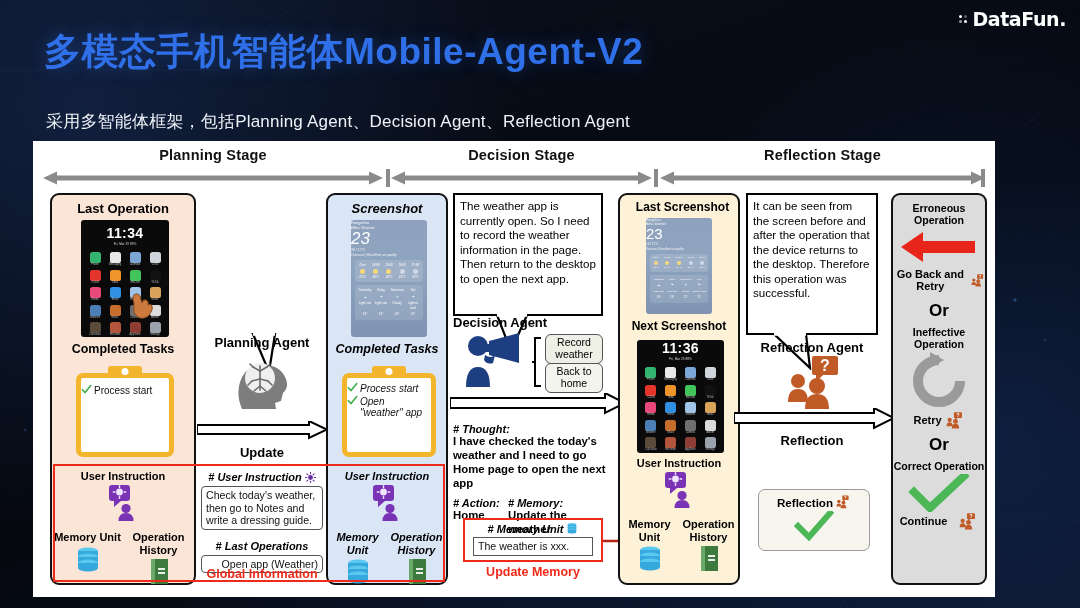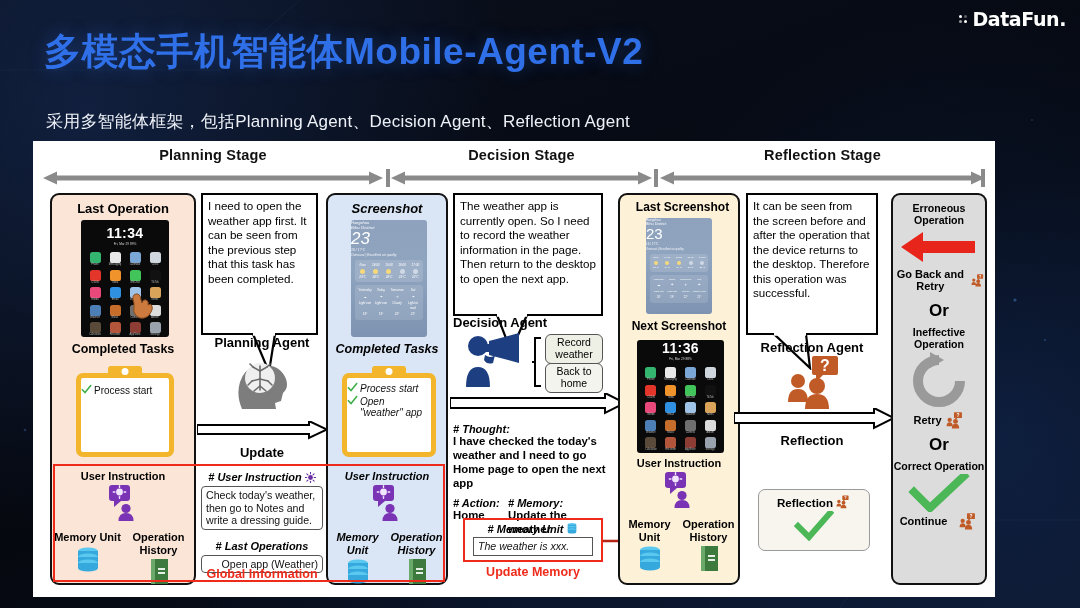--- a/index.html
+++ b/index.html
@@ -316,21 +316,20 @@
             <rect x="6" y="1" width="4" height="25" fill="#6aa96a"></rect>
             <rect x="13" y="10" width="7" height="2" fill="#e7f0e7"></rect>
             <rect x="13" y="14" width="7" height="2" fill="#e7f0e7"></rect>
           </svg>
         </div>
       </div>
     </div>
   </div>
 
   <div style="position:absolute;left:168px;top:52px;width:122px;height:392px;">
-    <div class="bubble" style="left:0;top:0;width:117px;height:142px;">I need to open the weather app first. It can be seen from the previous step that this task has been completed.</div>
     <svg style="position:absolute;left:44px;top:139px;width:40px;height:42px;" viewBox="0 0 40 42">
       <path d="M8 2 L30 2 L24 40 Z" fill="#fff" stroke="#000" stroke-width="2.2"></path>
       <line x1="8" y1="2" x2="30" y2="2" stroke="#fff" stroke-width="3.5"></line>
     </svg>
     <div class="agentlbl" style="position:absolute;top:142px;width:100%;">Planning Agent</div>
 
     <svg style="position:absolute;left:29px;top:160px;width:62px;height:60px;" viewBox="0 0 62 60">
       <path d="M12 56 q-6 -14 -2 -27 q5 -16 22 -17 q18 -1 24 14 q3 9 -3 14 l-2 8 l-6 2 l1 6 z" fill="#7d7d7d"></path>
       <circle cx="30" cy="25" r="15" fill="#efefef"></circle>
       <g stroke="#6b6b6b" stroke-width="1.6" fill="none" stroke-linecap="round">
@@ -525,21 +524,21 @@
         <span class="lbl-it"># Memory Unit</span>
         <svg style="width:12px;height:13px;" viewBox="0 0 28 28">
           <ellipse cx="14" cy="5" rx="10" ry="3.6" fill="#5bc8ef"></ellipse>
           <path d="M4 5 v6 a10 3.6 0 0 0 20 0 v-6" fill="#35a8dd"></path>
           <ellipse cx="14" cy="11" rx="10" ry="3.6" fill="#5bc8ef"></ellipse>
           <path d="M4 11 v6 a10 3.6 0 0 0 20 0 v-6" fill="#35a8dd"></path>
           <ellipse cx="14" cy="17" rx="10" ry="3.6" fill="#5bc8ef"></ellipse>
           <path d="M4 17 v5 a10 3.6 0 0 0 20 0 v-5" fill="#35a8dd"></path>
         </svg>
       </div>
-      <div class="tbox" style="margin:2px 8px 0 8px;border-radius:0;font-style:italic;">The weather is xxx.</div>
+      <div class="tbox" style="margin:2px 8px 0 8px;border-radius:0;">The weather is xxx.</div>
     </div>
     <div class="redlabel" style="top:372px;left:10px;width:140px;">Update Memory</div>
 
     <svg style="position:absolute;left:150px;top:340px;width:64px;height:16px;" viewBox="0 0 64 16">
       <line x1="0" y1="8" x2="52" y2="8" stroke="#b32316" stroke-width="2.4"></line>
       <polygon points="64,8 50,2.5 50,13.5" fill="#b32316"></polygon>
     </svg>
   </div>
 
   <div class="card card-cream" style="left:585px;top:52px;width:122px;height:392px;">

